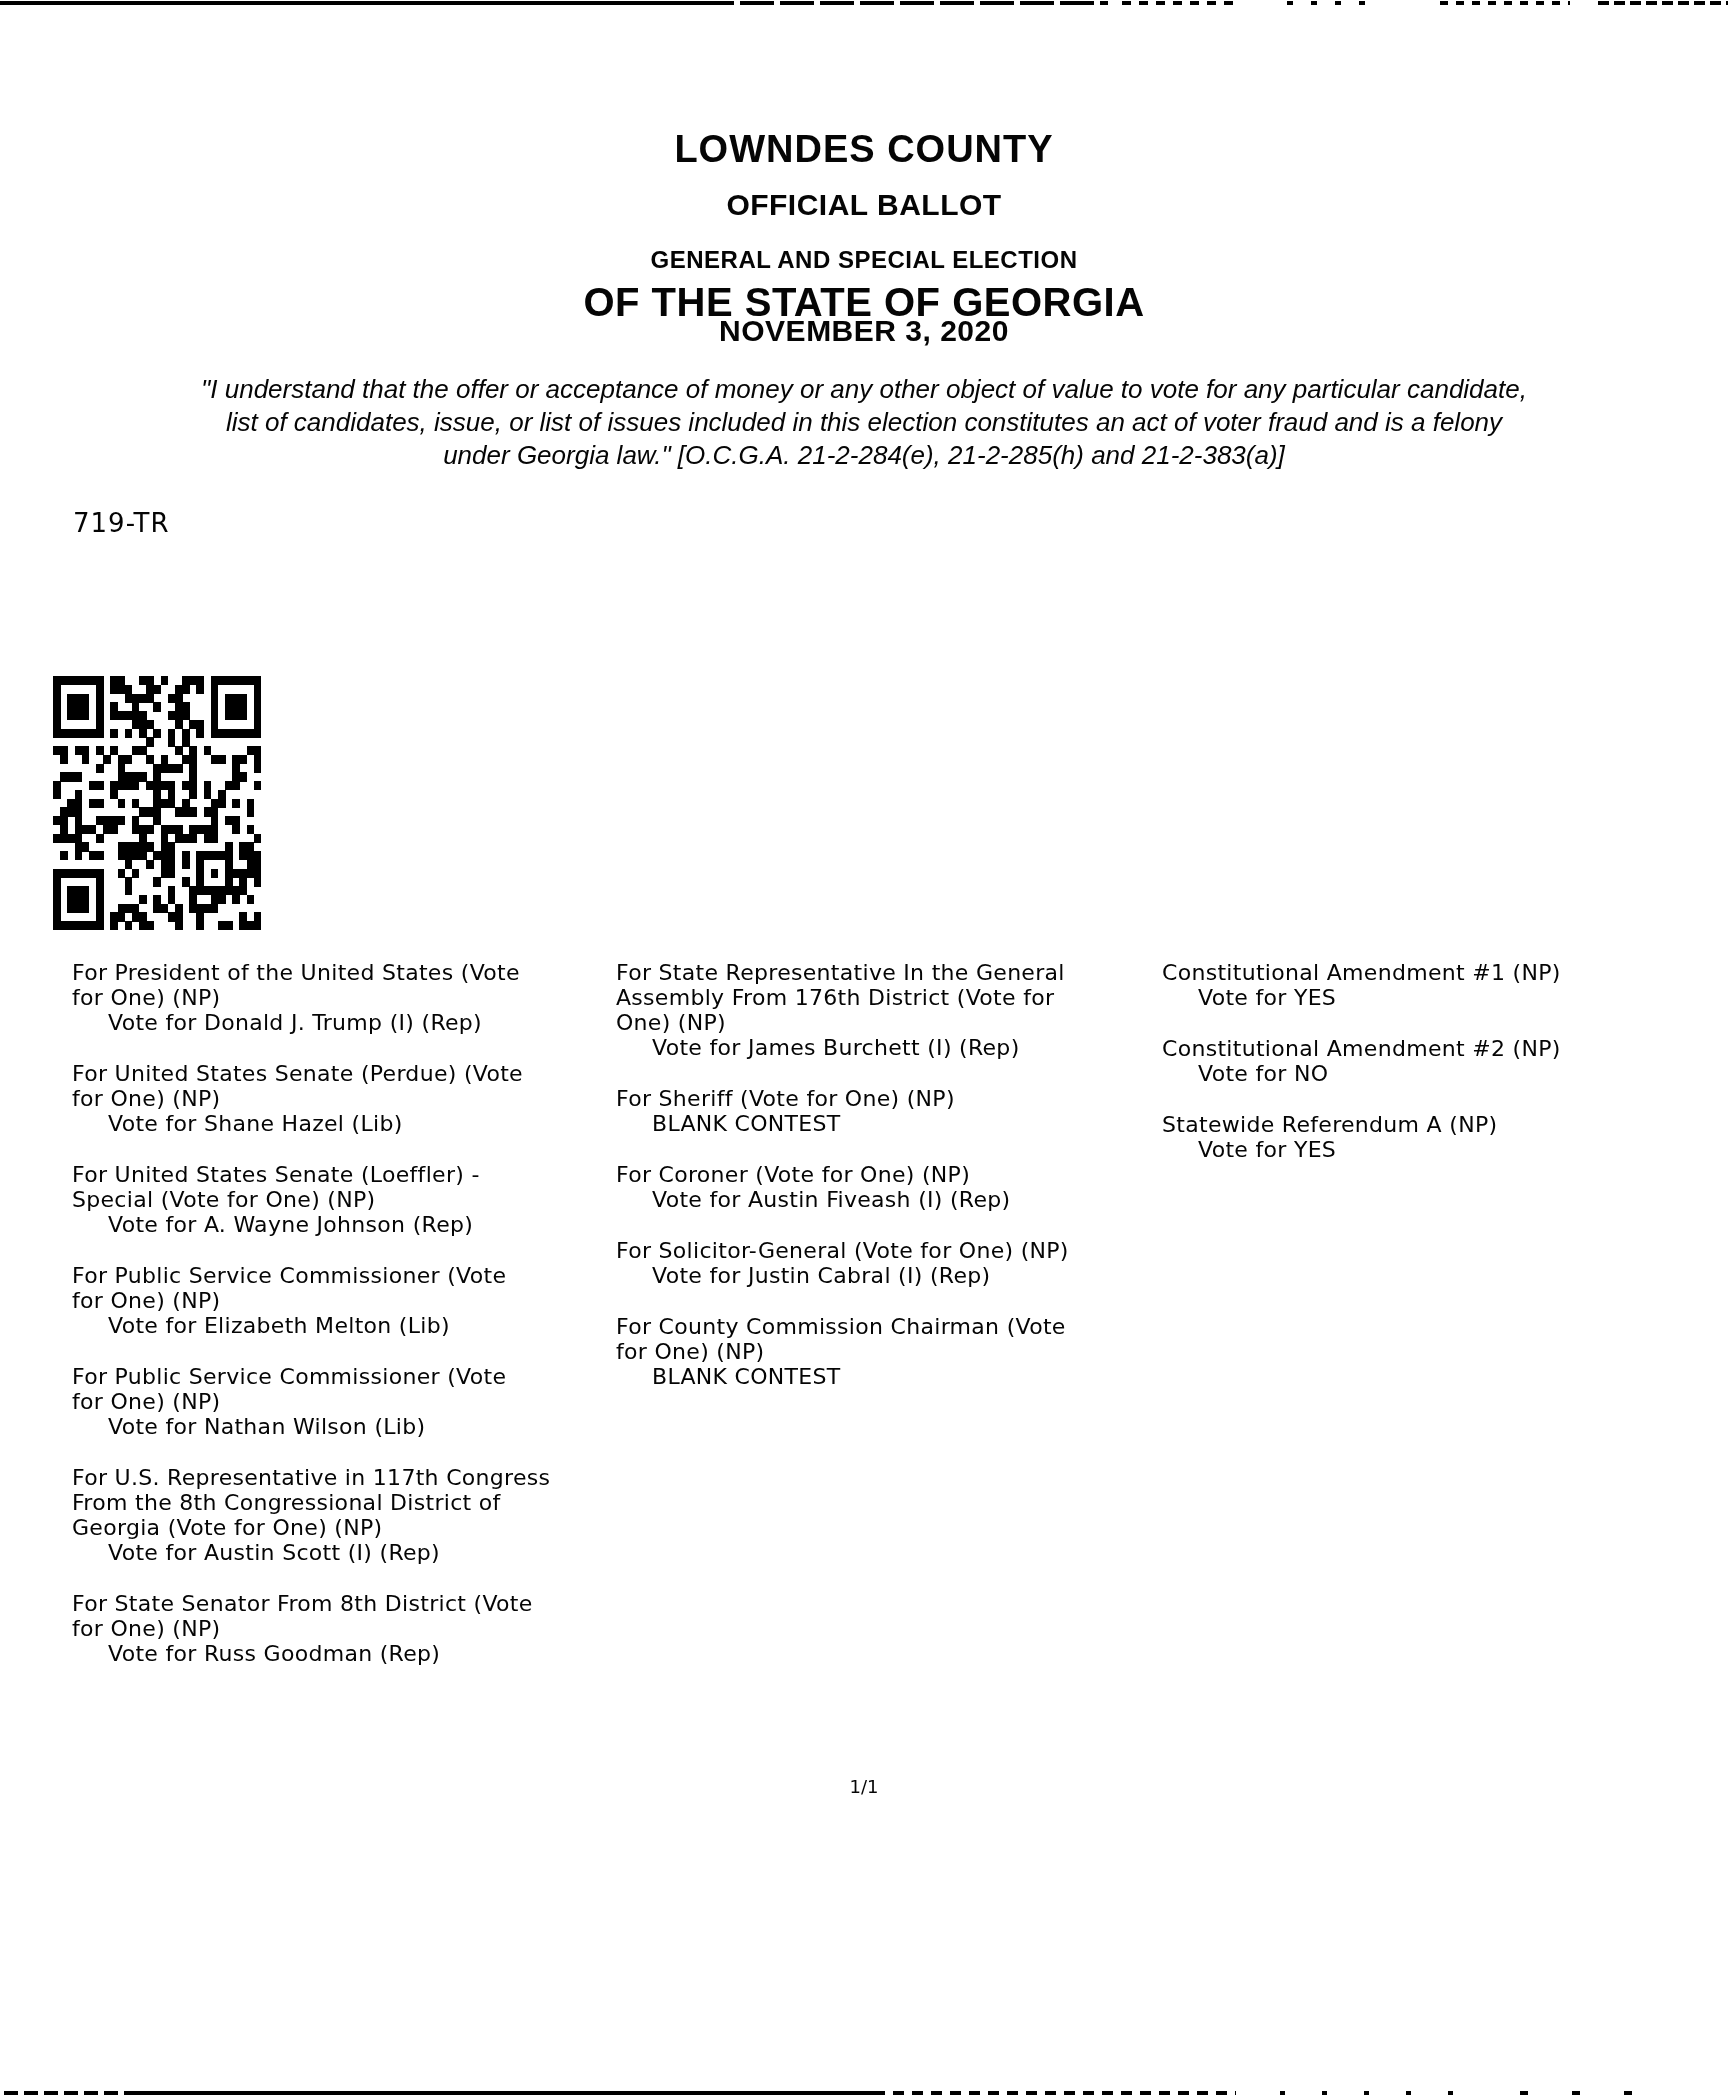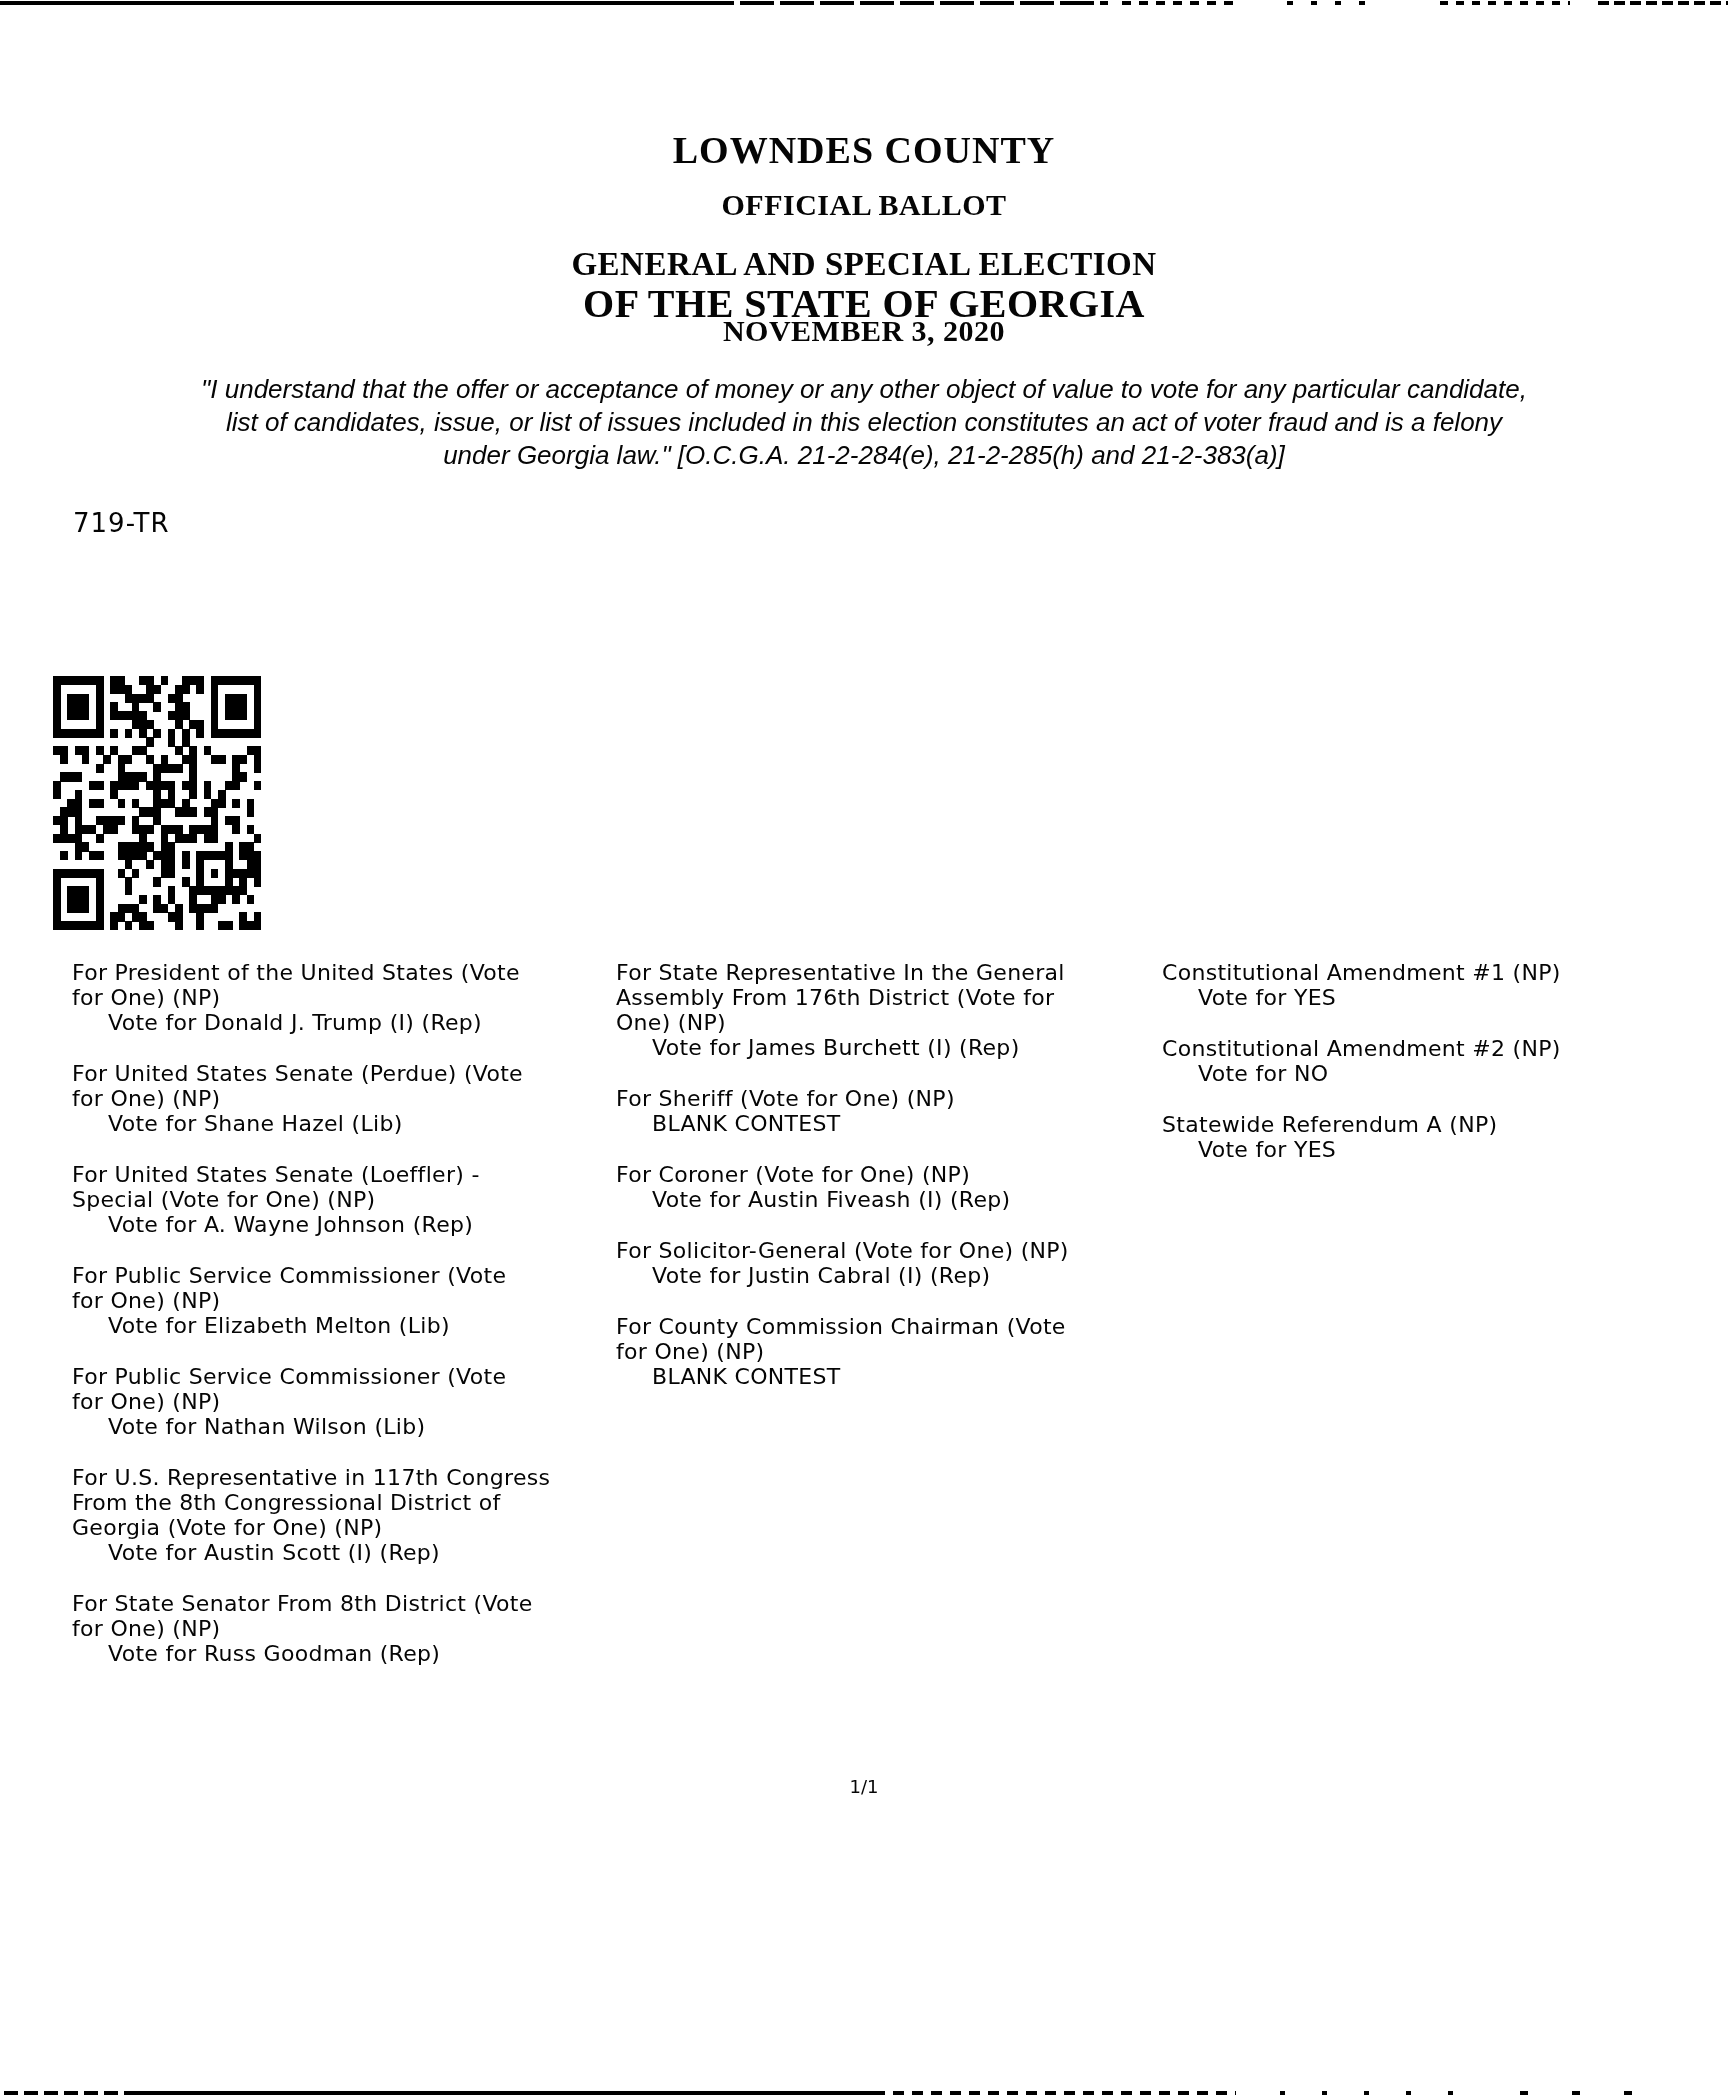--- a/index.html
+++ b/index.html
@@ -5,24 +5,24 @@
   html,body{margin:0;padding:0;background:#ffffff;}
   #page{
     position:relative;
     width:1728px;height:2100px;
     background:#ffffff;
     font-family:"DejaVu Sans", sans-serif;
     color:#050505;
     overflow:hidden;
   }
   
-  .hline{position:absolute;left:0;right:0;text-align:center;font-family:Liberation Serif, serif;font-weight:bold;white-space:nowrap;}
+  .hline{position:absolute;left:0;right:0;text-align:center;font-family:Liberation Sans, sans-serif;font-weight:bold;white-space:nowrap;}
   #h-title{top:128px;font-size:38px;letter-spacing:1px;}
   #h-sub{top:188px;font-size:30px;letter-spacing:0.5px;}
-  #h-el1{top:246px;font-size:33px;letter-spacing:0.5px;}
+  #h-el1{top:246px;font-size:24px;letter-spacing:0.5px;}
   #h-el2{top:280px;font-size:40px;letter-spacing:0.5px;}
   #h-el3{top:314px;font-size:30px;letter-spacing:0.5px;}
   
   .notice-line{position:absolute;left:0;right:0;text-align:center;font-style:italic;font-size:26px;white-space:nowrap;font-family:"Liberation Sans",sans-serif;}
   #n1{top:374px;} #n2{top:407px;} #n3{top:440px;}
   
   #ballot-style{position:absolute;left:73px;top:508px;font-size:26px;letter-spacing:1px;}
   
   #qr{position:absolute;left:53px;top:676px;width:208px;height:254px;}
   #qr svg{display:block;width:100%;height:100%;}

